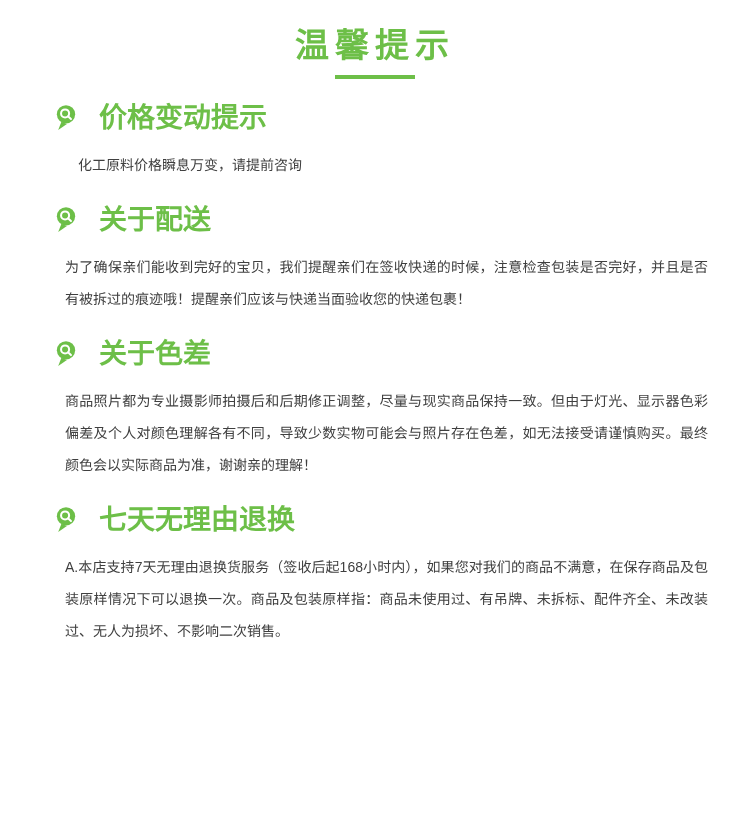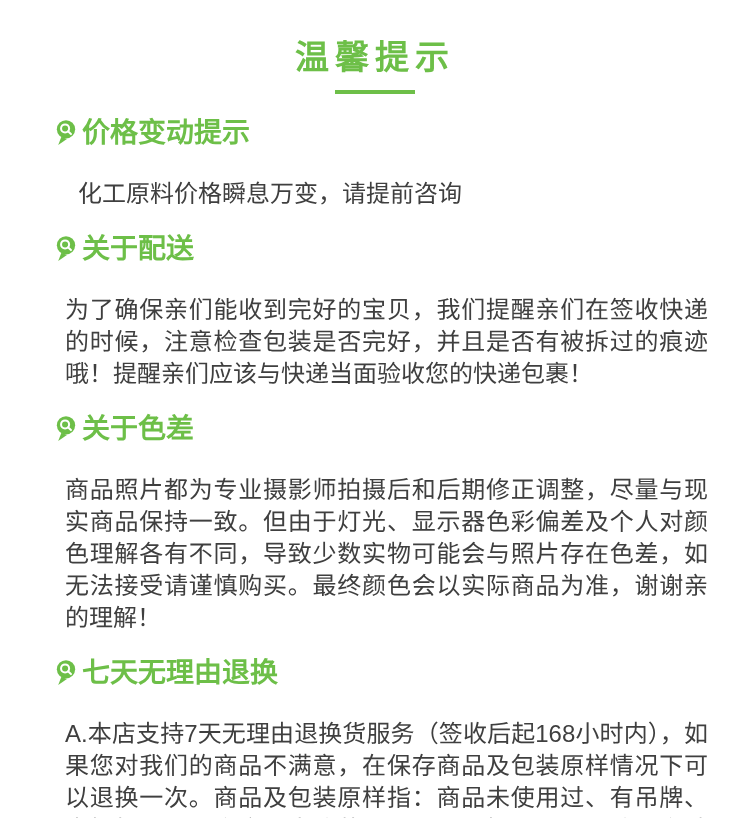--- a/index.html
+++ b/index.html
@@ -16,59 +16,59 @@
     font-family:"Liberation Sans","DejaVu Sans",sans-serif;
     overflow:hidden;
   }
   .page{
     width:750px;height:818px;
     padding:24px 40px 0 40px;
   }
   
   .title-wrap{text-align:center;}
   .page-title{
-    margin:12px;
+    margin:0;
     font-size:34px;
     line-height:42px;
     font-weight:bold;
     color:var(--green);
     letter-spacing:6px;
   }
   .title-underline{
     width:80px;height:4px;
     background:var(--green);
     margin:9px auto 0;
   }
   
   .section{margin-top:22px;}
   .sec-header{
     display:flex;
     align-items:center;
-    gap:5px;
+    gap:22px;
     padding-left:15px;
   }
   .sec-icon{
     width:22px;height:28px;
     flex:0 0 auto;
     color:var(--green);
     display:inline-flex;
   }
   .sec-icon svg{width:22px;height:28px;display:block;}
   .sec-title{
     margin:0;
     font-size:28px;
     line-height:34px;
     font-weight:bold;
     color:var(--green);
   }
   .sec-body{
-    margin:28px 0 0;
+    margin:14px 0 0;
     padding-left:25px;
     padding-right:2px;
-    font-size:24px;
+    font-size:14px;
     line-height:32px;
     color:var(--text);
     text-align:justify;
   }
   .sec-body.indented{padding-left:38px;}
   .sec-body + .sec-body{margin-top:10px;}
 </style>
 </head>
 <body>
 

